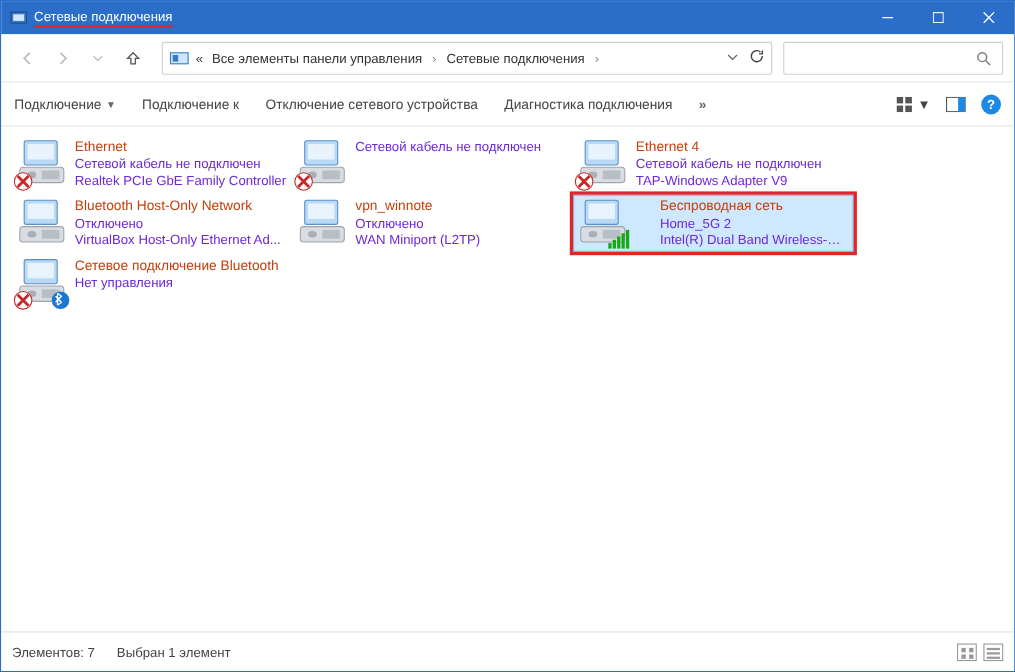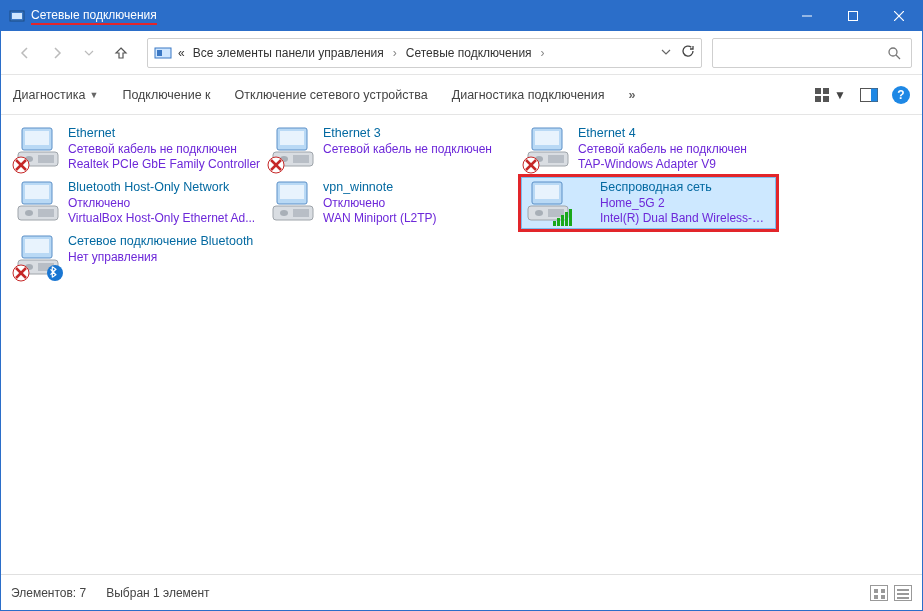--- a/index.html
+++ b/index.html
@@ -169,21 +169,21 @@
     line-height:1.25;
     color:#333;
     min-width:0;
   }
   .item .texts span {
     white-space:nowrap;
     overflow:hidden;
     text-overflow:ellipsis;
     max-width:200px;
   }
-  .item .name { font-size:12.5px; color:#0369a1; }
+  .item .name { font-size:12.5px; color:#c2410c; }
   .item .l2, .item .l3 { font-size:12px; color:#6d28d9; }
 
   
   .net-icon {
     width:46px;height:46px;
   }
   .signal-bars {
     position:absolute; right:0; bottom:0;
     display:flex; gap:1px; align-items:flex-end;
   }
@@ -307,21 +307,21 @@
   <div class="searchbox">
     <svg width="14" height="14">
         <circle cx="6" cy="6" r="4" fill="none" stroke="#777" stroke-width="1.3"></circle>
         <line x1="9" y1="9" x2="13" y2="13" stroke="#777" stroke-width="1.3"></line>
       </svg>
   </div>
 </div>
 
 <div class="toolbar">
   <span class="tbtn">
-    <span>Диагностика</span>
+    <span>Подключение</span>
       <span class="drop">▼</span>
   </span>
   <span class="tbtn">Подключение к</span>
   <span class="tbtn">Отключение сетевого устройства</span>
   <span class="tbtn">Диагностика подключения</span>
   <span class="tbtn overflow">»</span>
 
   <span class="right">
     <span class="view-btn">
       <svg width="16" height="14">
@@ -356,21 +356,20 @@
           <span class="l3">Realtek PCIe GbE Family Controller</span>
         </div>
       </div>
       <div class="item">
         <div class="iconwrap"><svg class="net-icon" viewBox="0 0 46 46">
             <use href="#netadapter"></use>
           </svg><span class="overlay"><svg width="18" height="18">
               <use href="#redx"></use>
             </svg></span></div>
         <div class="texts">
-          <span class="name">Ethernet 3</span>
           <span class="l2">Сетевой кабель не подключен</span>
         </div>
       </div>
       <div class="item">
         <div class="iconwrap"><svg class="net-icon" viewBox="0 0 46 46">
             <use href="#netadapter"></use>
           </svg><span class="overlay"><svg width="18" height="18">
               <use href="#redx"></use>
             </svg></span></div>
         <div class="texts">

